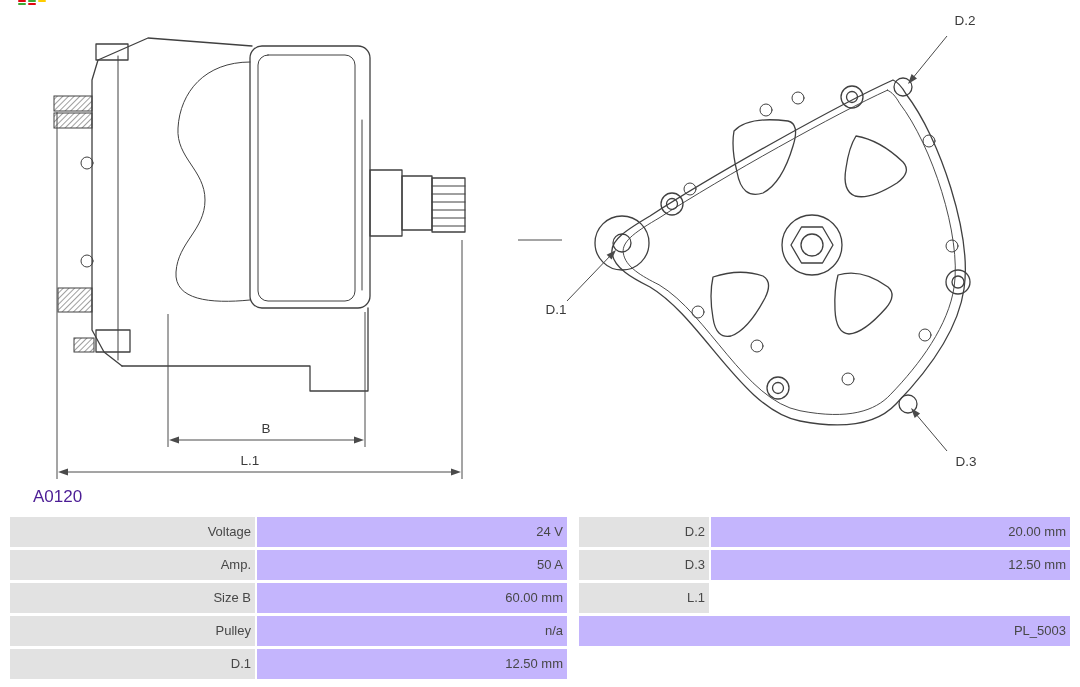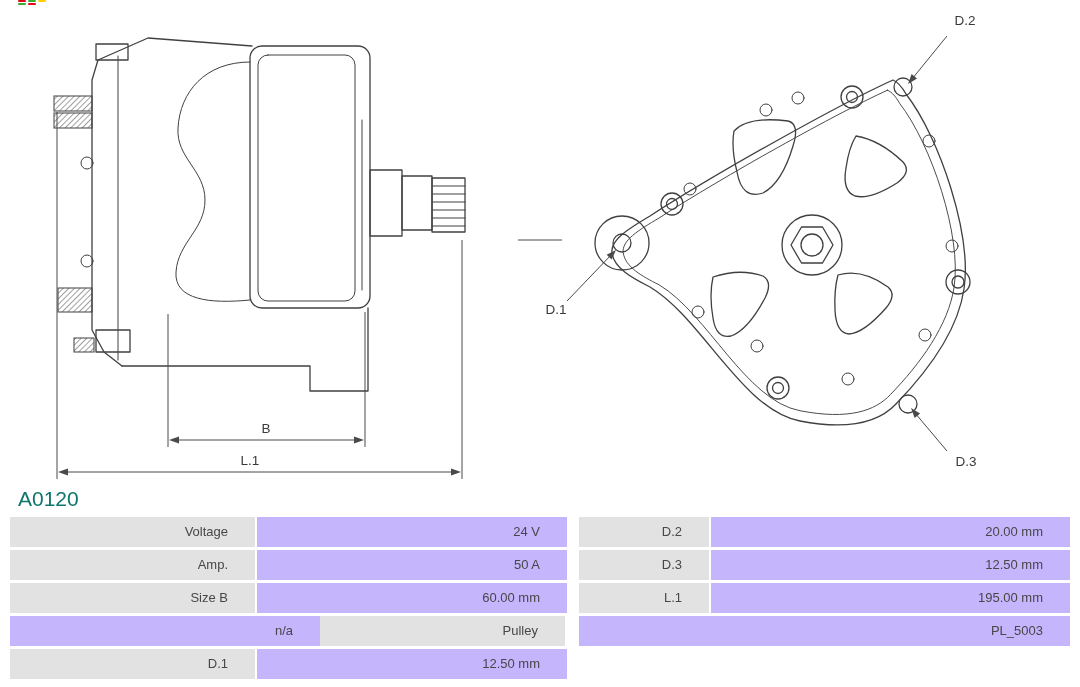--- a/index.html
+++ b/index.html
@@ -12,26 +12,26 @@
   .logo i{display:block;width:8px;height:2px;border-radius:1px;}
   .c-red{background:#e30613}.c-grn{background:#3aaa35}.c-yel{background:#ffcc00}
 
   svg.drawing{position:absolute;top:0;left:0;}
   .ln{fill:none;stroke:#404040;stroke-width:1.3;stroke-linejoin:round;stroke-linecap:round;}
   .thin{stroke-width:1;}
   .dim{stroke:#4a4a4a;stroke-width:1;fill:none;}
   .arr{fill:#4a4a4a;stroke:none;}
   text.t{font-size:13.5px;fill:#3a3a3a;font-family:"Liberation Sans",sans-serif;}
 
-  .part-number{position:absolute;top:487px;left:18px;font-size:21px;color:#0f766e;}
+  .part-number{position:absolute;top:487px;left:33px;font-size:17px;color:#4c1d95;}
 
   .spec-table{position:absolute;top:517px;left:10px;width:1060px;
               display:flex;flex-direction:column;gap:3px;}
   .trow{display:flex;height:30px;line-height:30px;font-size:13px;color:#474747;}
-  .cell{text-align:right;padding-right:27px;box-sizing:border-box;}
+  .cell{text-align:right;padding-right:4px;box-sizing:border-box;}
   .lbl{background:#e2e2e2;}
   .val{background:#c4b5fd;}
   .w-l-lbl{width:245px;margin-right:2px;}
   .w-l-val{width:310px;}
   .gap{width:12px;}
   .w-r-lbl{width:130px;margin-right:2px;}
   .w-r-val{flex:1;}
   .blank{background:transparent;}
 </style>
 </head>
@@ -194,26 +194,25 @@
       <div class="gap"></div>
       <div class="cell lbl w-r-lbl">D.3</div>
       <div class="cell val w-r-val">12.50 mm</div>
     </div>
 
     <div class="trow">
       <div class="cell lbl w-l-lbl">Size B</div>
       <div class="cell val w-l-val">60.00 mm</div>
       <div class="gap"></div>
       <div class="cell lbl w-r-lbl">L.1</div>
-      <div class="cell val w-r-val">195.00 mm</div>
-    </div>
-
-    <div class="trow">
+    </div>
+
+    <div class="trow">
+      <div class="cell lbl w-l-lbl">Pulley</div>
       <div class="cell val w-l-val">n/a</div>
-      <div class="cell lbl w-l-lbl">Pulley</div>
       <div class="gap"></div>
       <div class="cell val w-r-val">PL_5003</div>
     </div>
 
     <div class="trow">
       <div class="cell lbl w-l-lbl">D.1</div>
       <div class="cell val w-l-val">12.50 mm</div>
       <div class="gap"></div>
       <div class="cell lbl w-r-lbl blank"></div>
       <div class="cell val w-r-val blank"></div>

